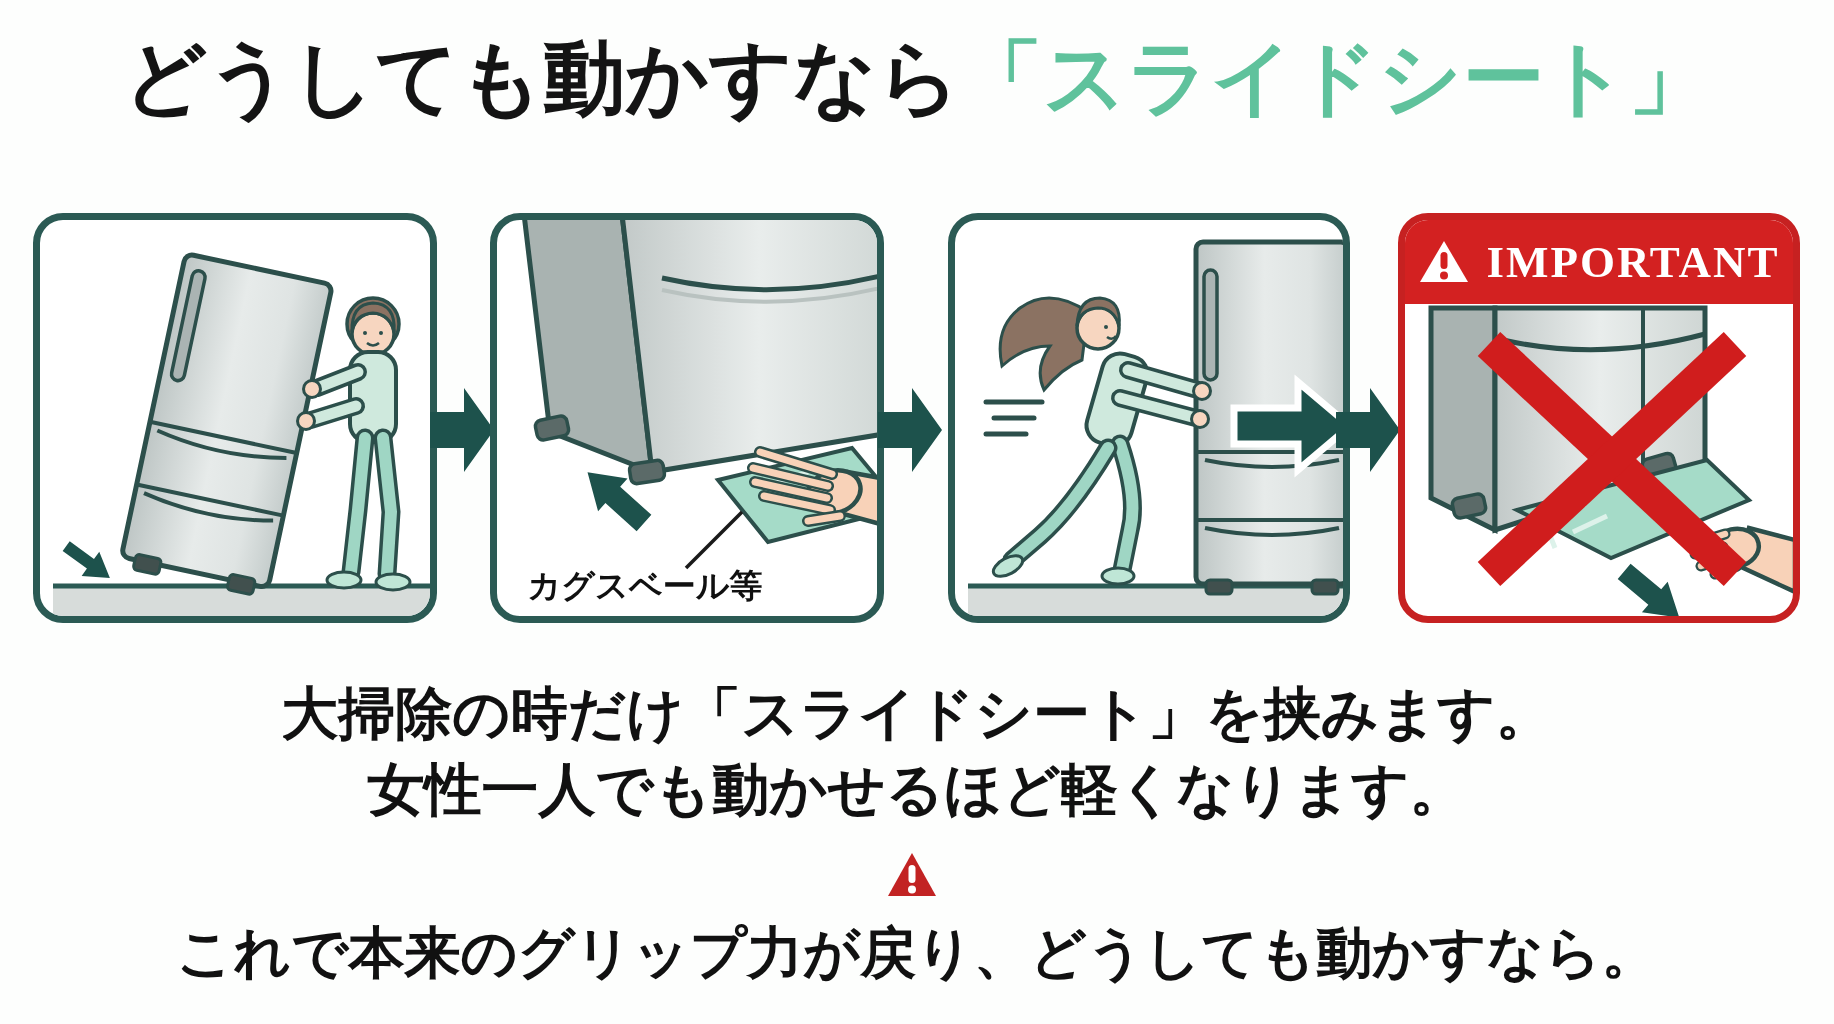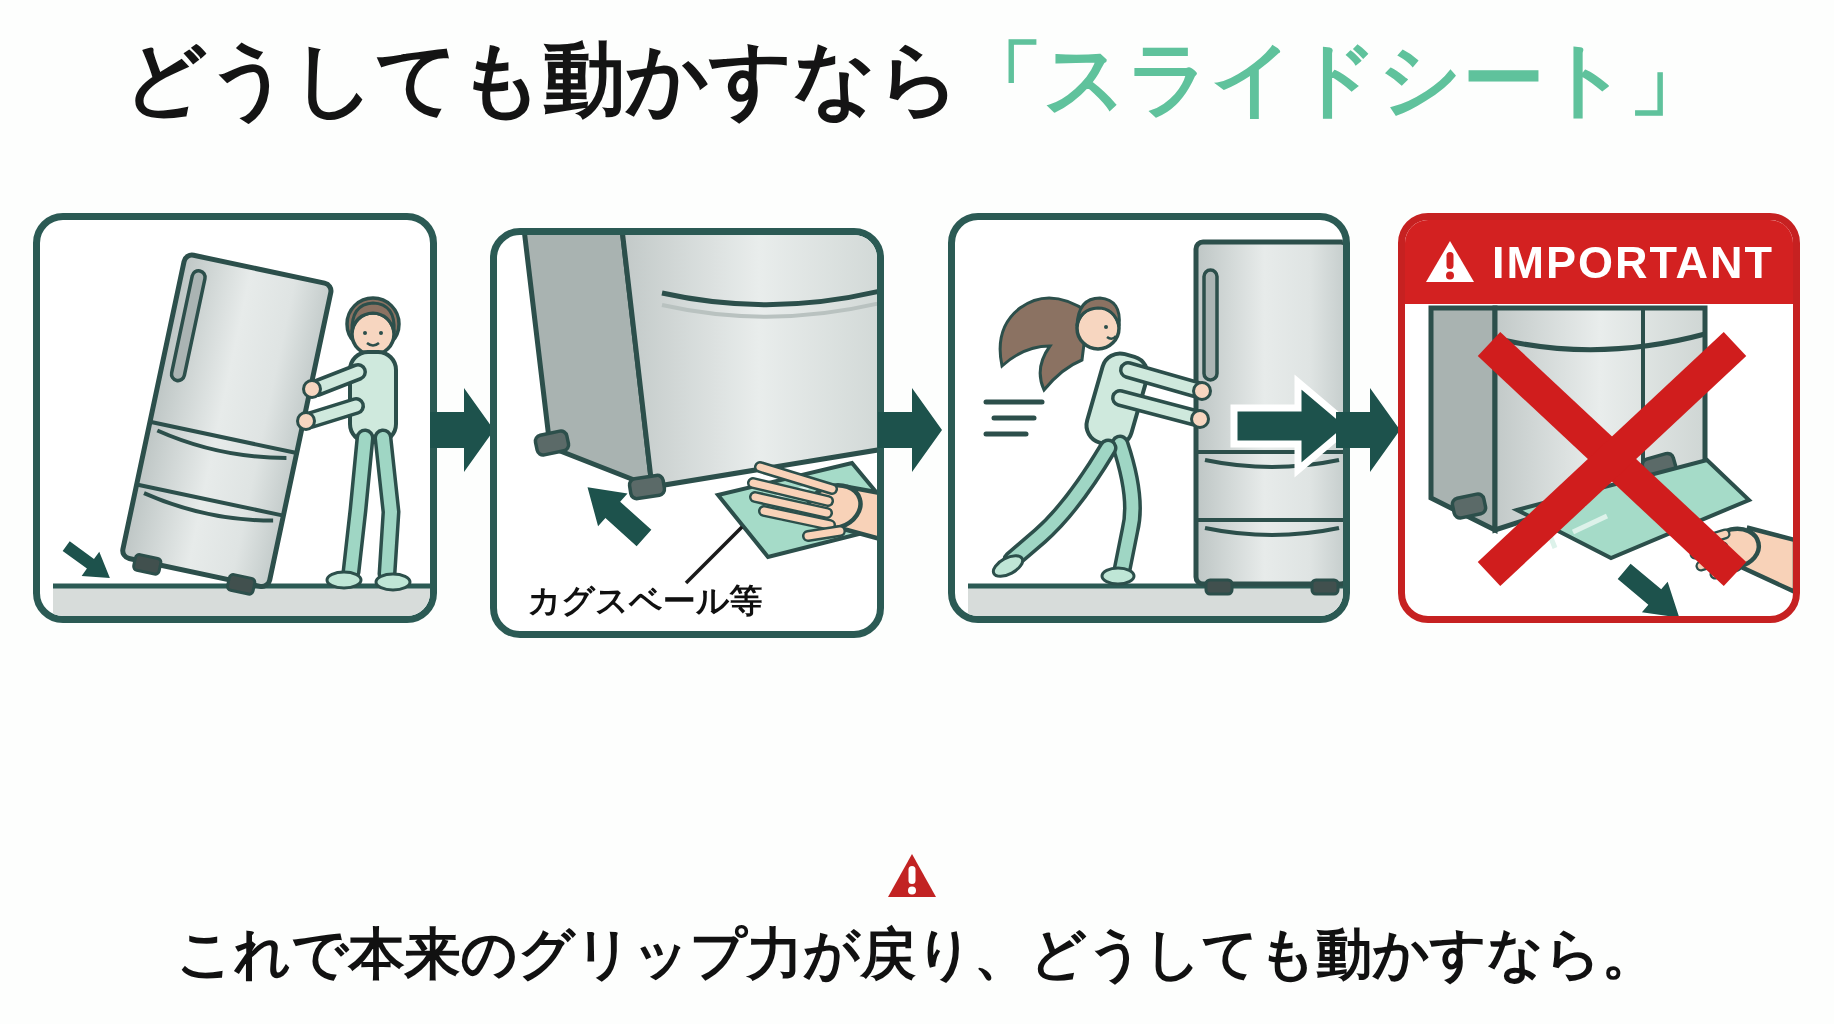--- a/index.html
+++ b/index.html
@@ -1,32 +1,32 @@
 <!DOCTYPE html>
 <html><head>
 <meta charset="utf-8">
 <style>
   html,body{margin:0;padding:0;background:#ffffff;}
   .stage{
     position:relative;width:1834px;height:1024px;background:#fdfefd;overflow:hidden;
-    font-family:Liberation Sans, sans-serif;
+    font-family:Liberation Serif, serif;
   }
   
   .title{
     position:absolute;top:30px;left:0;width:100%;text-align:center;
     font-size:82px;font-weight:900;color:#141414;line-height:1.2;white-space:nowrap;
   }
   .title .accent{color:#5fc29c;}
   
   .panel{
     position:absolute;top:213px;height:410px;box-sizing:border-box;background:#ffffff;
     border:7px solid #2b5a54;border-radius:30px;overflow:hidden;padding-left:13px;
   }
   .panel-1{left:33px;width:404px;}
-  .panel-2{left:490px;width:394px;margin-top:15px;}
+  .panel-2{left:490px;width:394px;}
   .panel-3{left:948px;width:402px;}
   .panel-4{left:1398px;width:402px;border-color:#c62121;}
   .panel svg{display:block;}
   
   .flow-arrow{position:absolute;top:386px;width:66px;height:88px;}
   .flow-arrow-1{left:430px;}
   .flow-arrow-2{left:878px;}
   .flow-arrow-3{left:1336px;}
   
   .p2-label{
@@ -275,20 +275,24 @@
       <g transform="translate(232,252) rotate(40)">
         <polygon points="0,10 40,10 40,0 72,20 40,40 40,30 0,30" fill="#1d524c"></polygon>
       </g>
       <g stroke="#d01d1d" stroke-width="33">
         <line x1="84" y1="40" x2="330" y2="270"></line>
         <line x1="330" y1="40" x2="84" y2="270"></line>
       </g>
     </svg>
   </div>
 
+  <div class="desc">
+    <div>大掃除の時だけ「スライドシート」を挟みます。</div>
+    <div>女性一人でも動かせるほど軽くなります。</div>
+  </div>
 
   <div class="warn">
     <svg class="tri" width="52" height="48" viewBox="0 0 52 48">
       <polygon points="26,2 50,45 2,45" fill="#c22323"></polygon>
       <rect x="22.5" y="14" width="7" height="18" rx="3.5" fill="#ffffff"></rect>
       <circle cx="26" cy="38.5" r="4" fill="#ffffff"></circle>
     </svg>
   </div>
 
   <div class="final">これで本来のグリップ力が戻り、どうしても動かすなら。</div>

